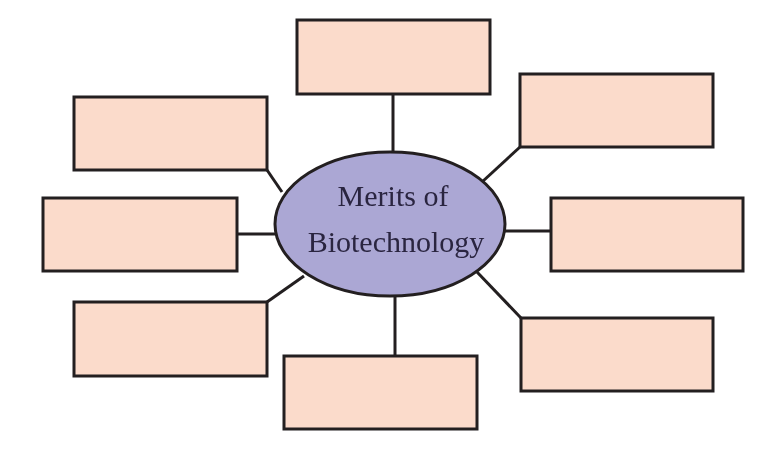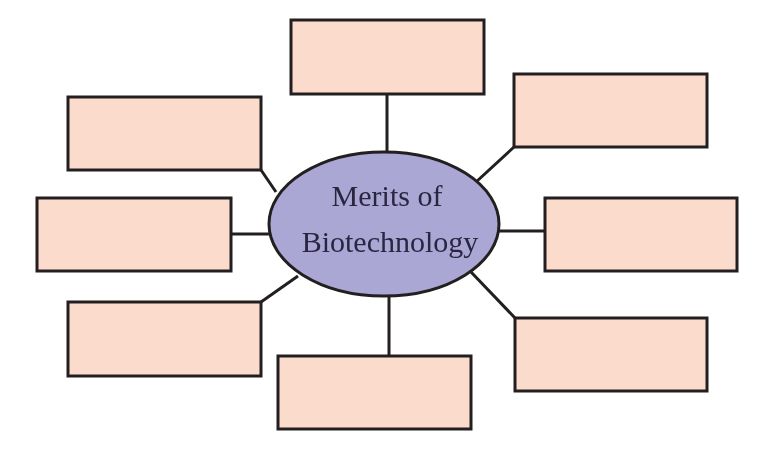--- a/index.html
+++ b/index.html
@@ -1,17 +1,17 @@
 <!DOCTYPE html>
 <html><head>
   <meta charset="utf-8">
   <style>
     html, body { margin: 0; padding: 0; background: #ffffff; }
     body { width: 768px; height: 457px; overflow: hidden; position: relative; }
-    .canvas { position: absolute; left: 8px; top: 0; width: 636px; height: 457px; text-align: center; }
+    .canvas { position: absolute; left: 14px; top: 0; width: 636px; height: 457px; text-align: center; }
     svg { display: block; }
     .center-text { font-family: "Liberation Serif", "DejaVu Serif", serif; font-size: 30px; fill: #2a2540; }
   </style>
 </head>
 <body>
 
 <div class="canvas">
   <svg width="768" height="457" viewBox="0 0 768 457" xmlns="http://www.w3.org/2000/svg">
     <g stroke="#231f20" stroke-width="3" fill="none">
       <line x1="379" y1="94" x2="379" y2="152"></line>

